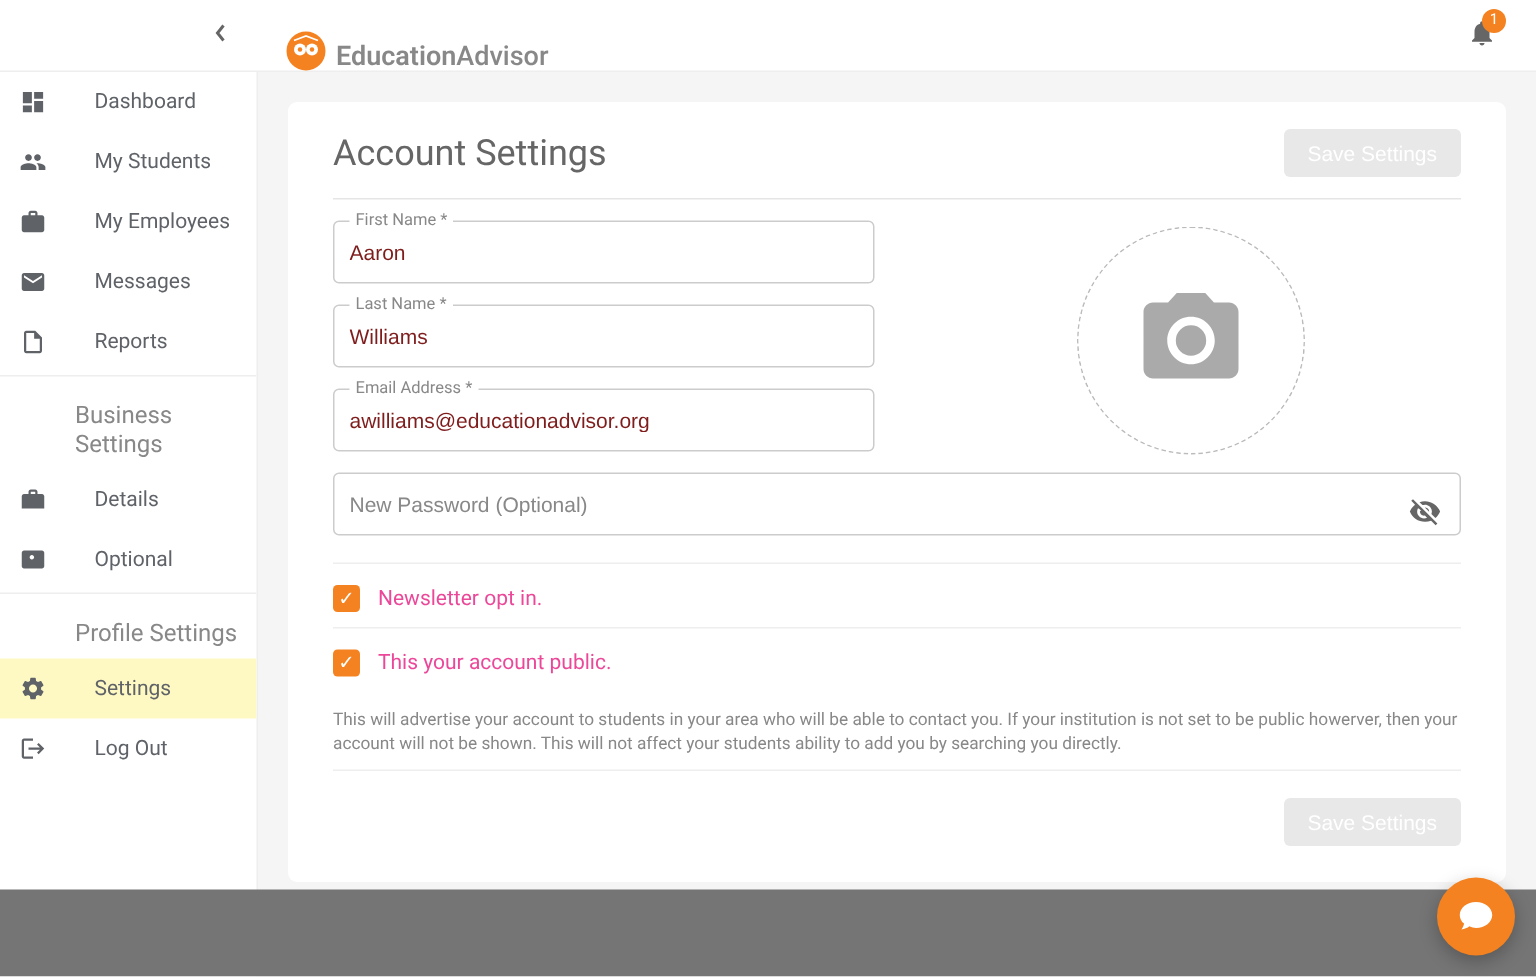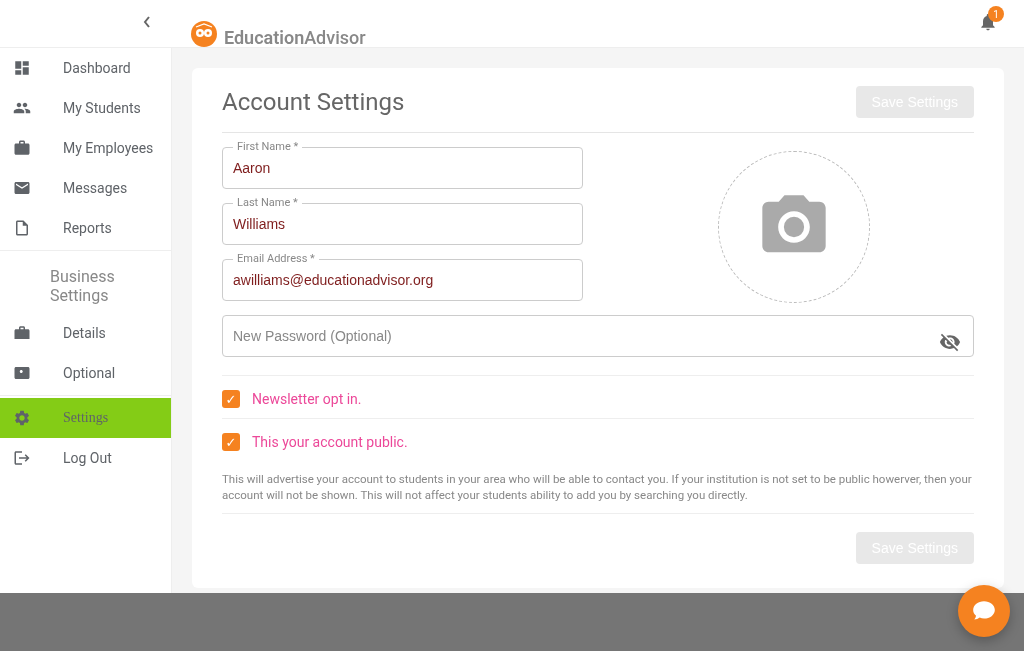--- a/index.html
+++ b/index.html
@@ -90,23 +90,22 @@
   .nav-item {
     display: flex;
     align-items: center;
     gap: 31px;
     padding: 10px 12px;
     color: #5f6368;
     cursor: pointer;
     font-size: 14px;
   }
   .nav-item.active {
-    background: #84cc16;
+    background: #fef9c3;
     color: #5f6368;
-    font-family: Liberation Serif, serif;
   }
   .nav-icon {
     width: 20px;
     height: 20px;
     display: flex;
     align-items: center;
     justify-content: center;
     color: #5f6368;
   }
   .nav-section {
@@ -388,20 +387,21 @@
     <div class="nav-item">
       <span class="nav-icon">
         <svg width="18" height="18" viewBox="0 0 24 24">
             <path fill="#5f6368" d="M20 4H4c-1.1 0-2 .9-2 2v12c0 1.1.9 2 2 2h16c1.1 0 2-.9 2-2V6c0-1.1-.9-2-2-2zm-7 6c0 1.1-.9 2-2 2s-2-.9-2-2 .9-2 2-2 2 .9 2 2z"></path>
           </svg>
       </span>
       <span>Optional</span>
     </div>
 
     <hr class="nav-divider">
+    <div class="nav-section">Profile Settings</div>
 
     <div class="nav-item active">
       <span class="nav-icon">
         <svg width="18" height="18" viewBox="0 0 24 24">
             <path fill="#5f6368" d="M19.14 12.94c.04-.3.06-.61.06-.94 0-.32-.02-.64-.07-.94l2.03-1.58c.18-.14.23-.4.12-.61l-1.92-3.32c-.12-.21-.37-.29-.59-.21l-2.39.96c-.5-.38-1.03-.7-1.62-.94l-.36-2.54c-.04-.23-.24-.4-.48-.4h-3.84c-.24 0-.44.17-.47.4l-.36 2.54c-.59.24-1.13.57-1.62.94l-2.39-.96c-.22-.08-.47 0-.59.21L2.74 8.87c-.12.21-.07.47.12.61l2.03 1.58c-.05.3-.07.63-.07.94s.02.64.07.94l-2.03 1.58c-.18.14-.23.4-.12.61l1.92 3.32c.12.21.37.29.59.21l2.39-.96c.5.38 1.03.7 1.62.94l.36 2.54c.03.23.23.4.47.4h3.84c.24 0 .44-.17.48-.4l.36-2.54c.59-.24 1.13-.56 1.62-.94l2.39.96c.22.08.47 0 .59-.21l1.92-3.32c.12-.21.07-.47-.12-.61l-2.03-1.58zM12 15.6c-1.98 0-3.6-1.62-3.6-3.6s1.62-3.6 3.6-3.6 3.6 1.62 3.6 3.6-1.62 3.6-3.6 3.6z"></path>
           </svg>
       </span>
       <span>Settings</span>
     </div>
     <div class="nav-item">

